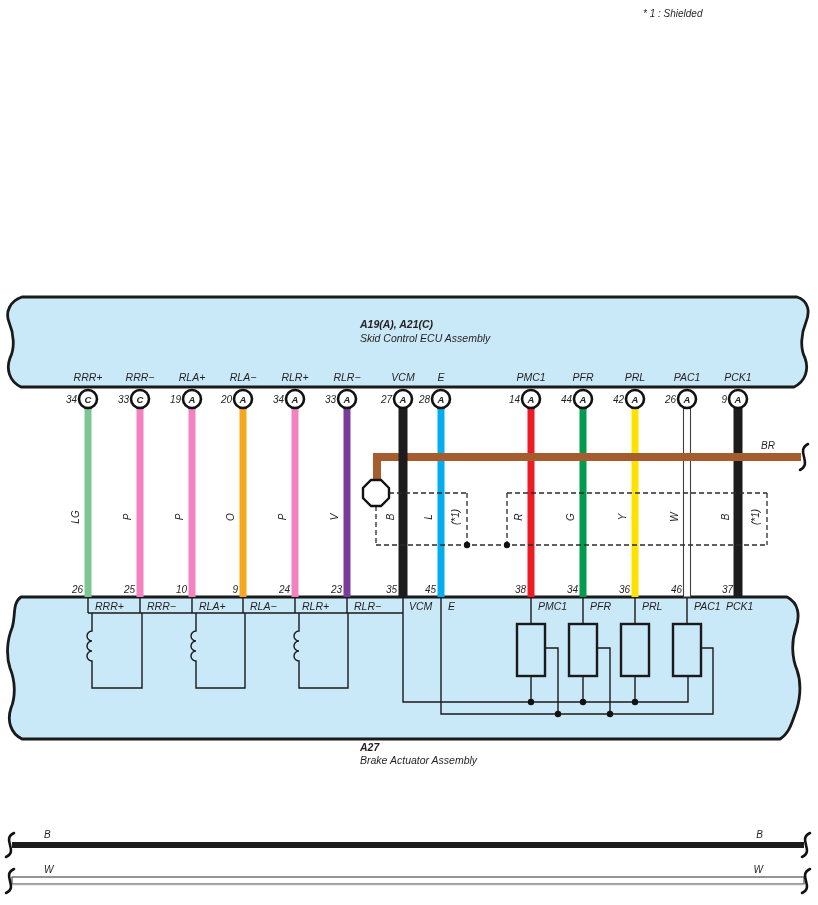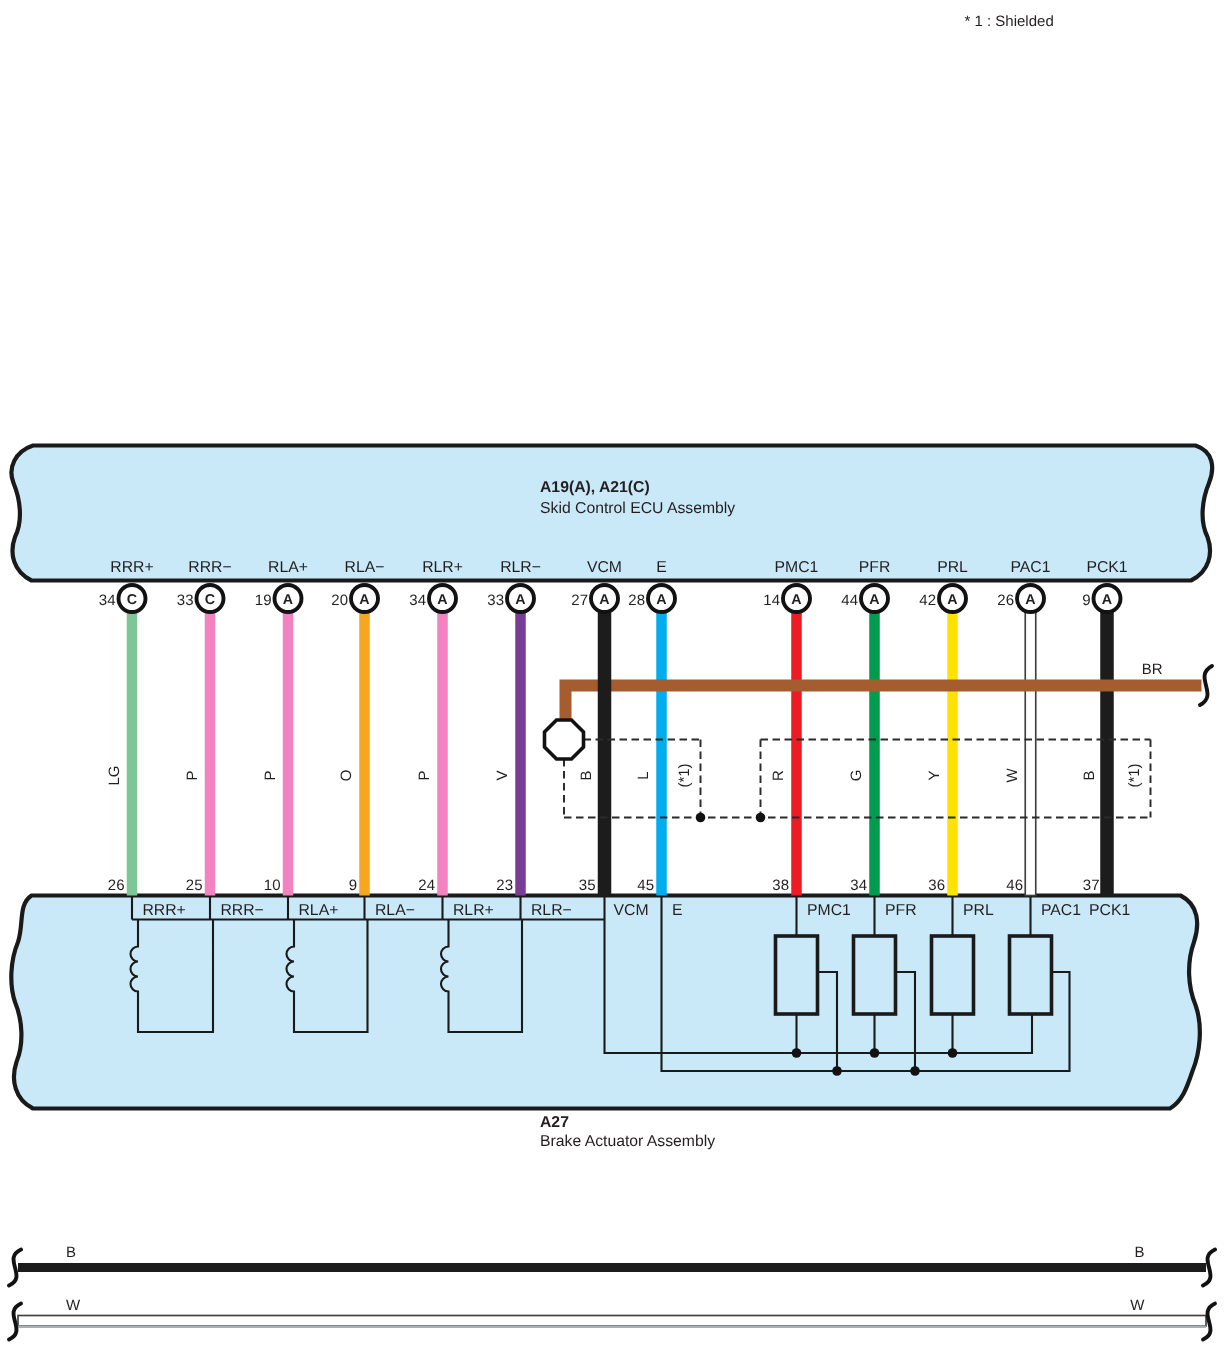--- a/index.html
+++ b/index.html
@@ -1,17 +1,17 @@
 <!DOCTYPE html>
 <html><head>
 <meta charset="utf-8">
 <style>
   html,body { margin:0; padding:0; background:#ffffff; }
   body { width:818px; height:905px; overflow:hidden; }
-  .stage { position:relative; width:818px; height:905px; }
+  .stage { position:relative; width:818px; height:905px;font-style:italic; }
   svg text { font-family:"Liberation Sans", sans-serif; fill:#231f20; }
   .t    { font-size:10.5px; }
   .num  { font-size:10px; }
   .mid  { text-anchor:middle; }
   .right{ text-anchor:end; }
   .bold { font-weight:bold; }
   .conn { font-size:9.5px; font-weight:bold; }
   .band { fill:#c9e8f8; stroke:#1a1a1a; stroke-width:2.8; stroke-linejoin:round; }
   .thin { fill:none; stroke:#1a1a1a; stroke-width:1.4; }
   .comp { fill:#c9e8f8; stroke:#1a1a1a; stroke-width:2.4; }

